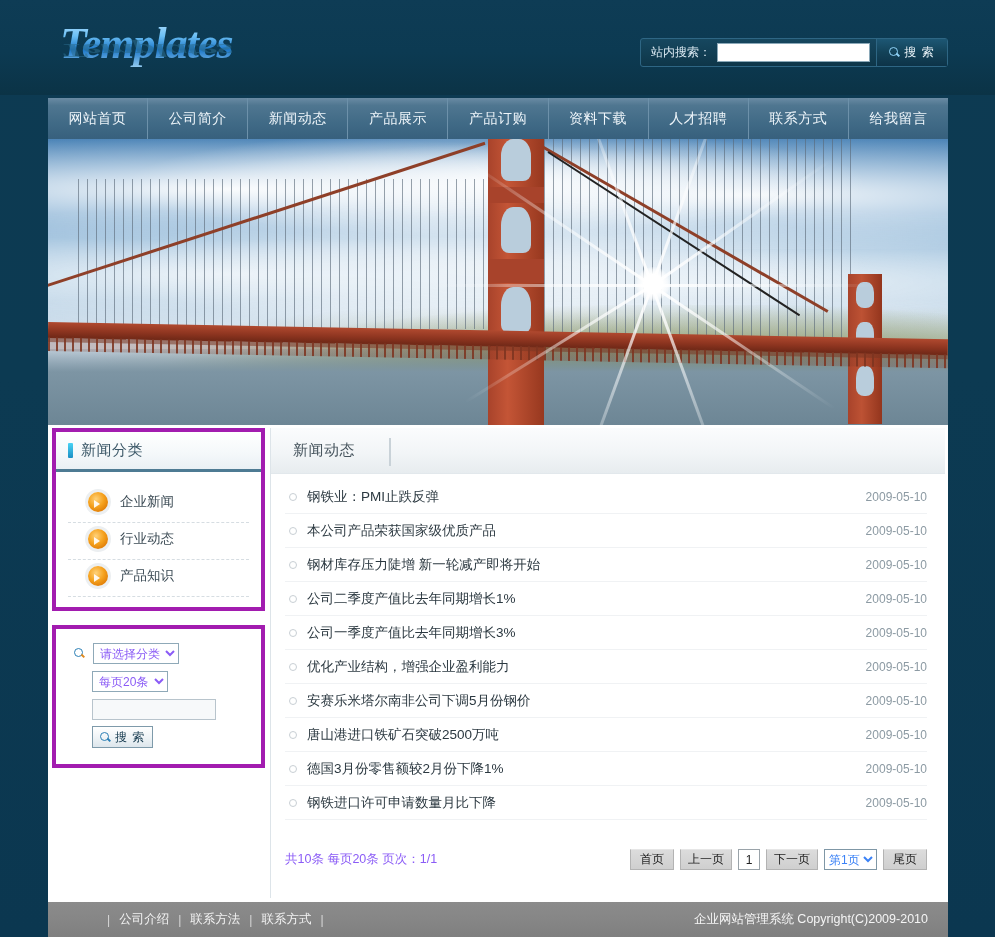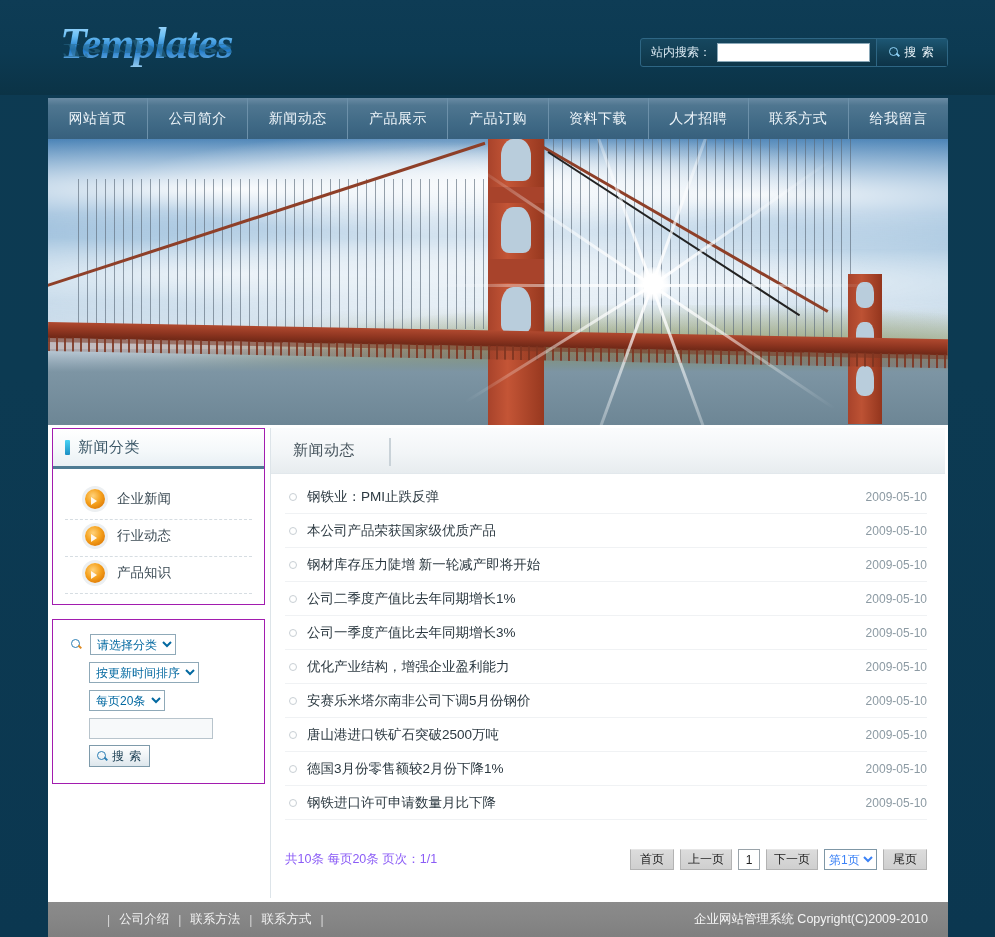--- a/index.html
+++ b/index.html
@@ -172,21 +172,21 @@
     transform-origin: left center;
   }
 
   
   .content {
     position:absolute; left:48px; top: 425px; width: 900px; height: 477px;
     background: #fff;
   }
   .col-left { position:absolute; left: 4px; top: 3px; width: 213px; }
   .panel {
-    border: 1px solid #a21caf;
+    border: 4px solid #a21caf;
     background:#fff;
     margin-bottom: 14px;
   }
   .panel-head {
     height: 37px;
     background: linear-gradient(180deg,#ffffff 0%, #f4f8fa 60%, #e9f0f4 100%);
     display:flex; align-items:center;
     border-bottom: 3px solid #4e7b93;
     position:relative;
   }
@@ -215,21 +215,21 @@
     border-top:4px solid transparent;border-bottom:4px solid transparent;
     opacity:.9;
   }
   .cat-label { font-size: 13.5px; color: #3b4a54; }
 
   .srch-body { padding: 14px 10px 16px 10px; }
   .srch-row { display:flex; align-items:center; gap:8px; margin-bottom: 7px; }
   .srch-row.indent { padding-left: 26px; }
   select.ui {
     font-family:"Liberation Sans", sans-serif;
-    font-size: 12px; color:#0369a1;
+    font-size: 12px; color:#8b5cf6;
     border:1px solid #8fa9b8; background:#fff;
     padding: 2px 2px; height: 21px;
   }
   input.kw {
     width: 118px; height: 17px;
     border: 1px solid #b8c4cc; background: #f7f9fa;
     margin-left: 26px;
   }
   .btn-sm {
     margin-left: 26px; margin-top: 6px;
@@ -432,25 +432,20 @@
       <div class="panel">
         <div class="srch-body">
           <div class="srch-row">
             <span class="mag orange" style="margin-left:8px;"></span>
             <select class="ui">
               <option>请选择分类</option>
             </select>
           </div>
           <div class="srch-row indent">
             <select class="ui">
-              <option>按更新时间排序</option>
-            </select>
-          </div>
-          <div class="srch-row indent">
-            <select class="ui">
               <option>每页20条</option>
             </select>
           </div>
           <input class="kw" type="text" placeholder="" style="">
           <div class="btn-sm">
             <span class="mag dark"></span>
             <span>搜 索</span>
           </div>
         </div>
       </div>

